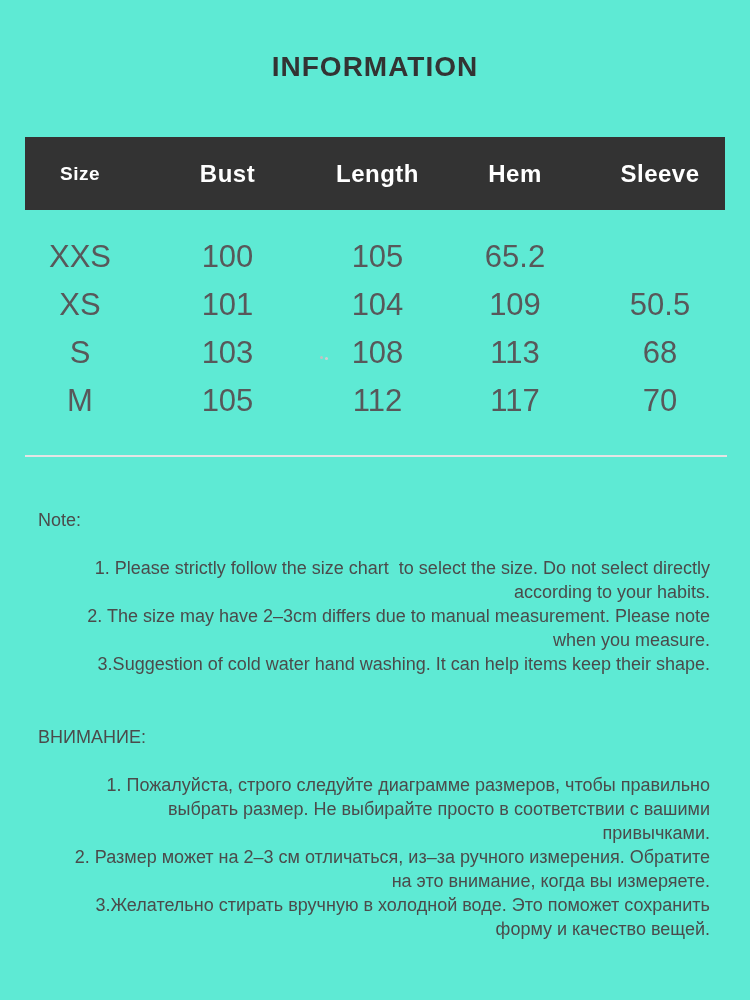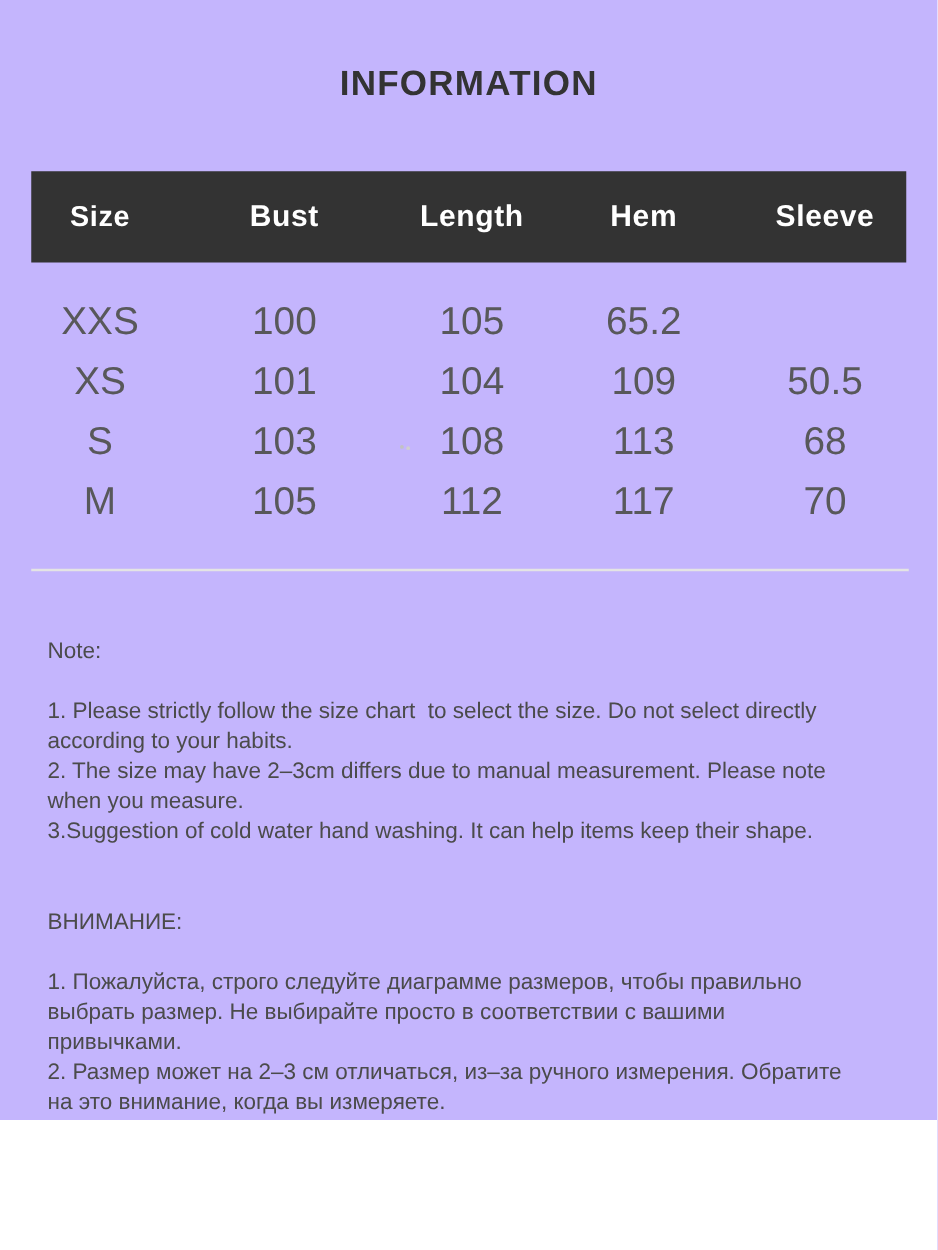--- a/index.html
+++ b/index.html
@@ -1,20 +1,20 @@
 <!DOCTYPE html>
 <html><head>
 <meta charset="utf-8">
 <style>
   html, body { margin: 0; padding: 0; background: #ffffff; }
   .page {
     width: 750px;
-    height: 896px;
+    height: 1000px;
     margin: 0 auto;
-    background: #c4b5fd;
+    background: #5eead4;
     position: relative;
     overflow: hidden;
     box-sizing: border-box;
     padding-top: 50px;
     font-family: "Liberation Sans", "DejaVu Sans", sans-serif;
   }
   .page-title {
     text-align: center;
     font-size: 28px;
     line-height: 34px;
@@ -30,21 +30,21 @@
     align-items: center;
     background: #333333;
     color: #ffffff;
   }
   .thead .cell {
     text-align: center;
     font-size: 24px;
     font-weight: bold;
     letter-spacing: 0.5px;
   }
-  .thead .cell.first { font-size: 23px; }
+  .thead .cell.first { font-size: 19px; }
   .tbody { padding-top: 23px; position: relative; }
   .trow {
     display: grid;
     grid-template-columns: 110px 185px 115px 160px 130px;
     height: 48px;
     align-items: center;
   }
   .trow .cell {
     text-align: center;
     font-size: 31px;
@@ -71,20 +71,21 @@
     line-height: 24px;
     color: #4b4b4b;
   }
   .note-heading.ru { margin-top: 49px; }
   .note-body {
     margin: 0 40px 0 38px;
     font-size: 18px;
     line-height: 24px;
     color: #4b4b4b;
     white-space: pre-wrap;
+    text-align: right;
   }
 </style>
 </head>
 <body>
 
 <div class="page">
 
   <div class="page-title">INFORMATION</div>
 
   <div class="size-table">

